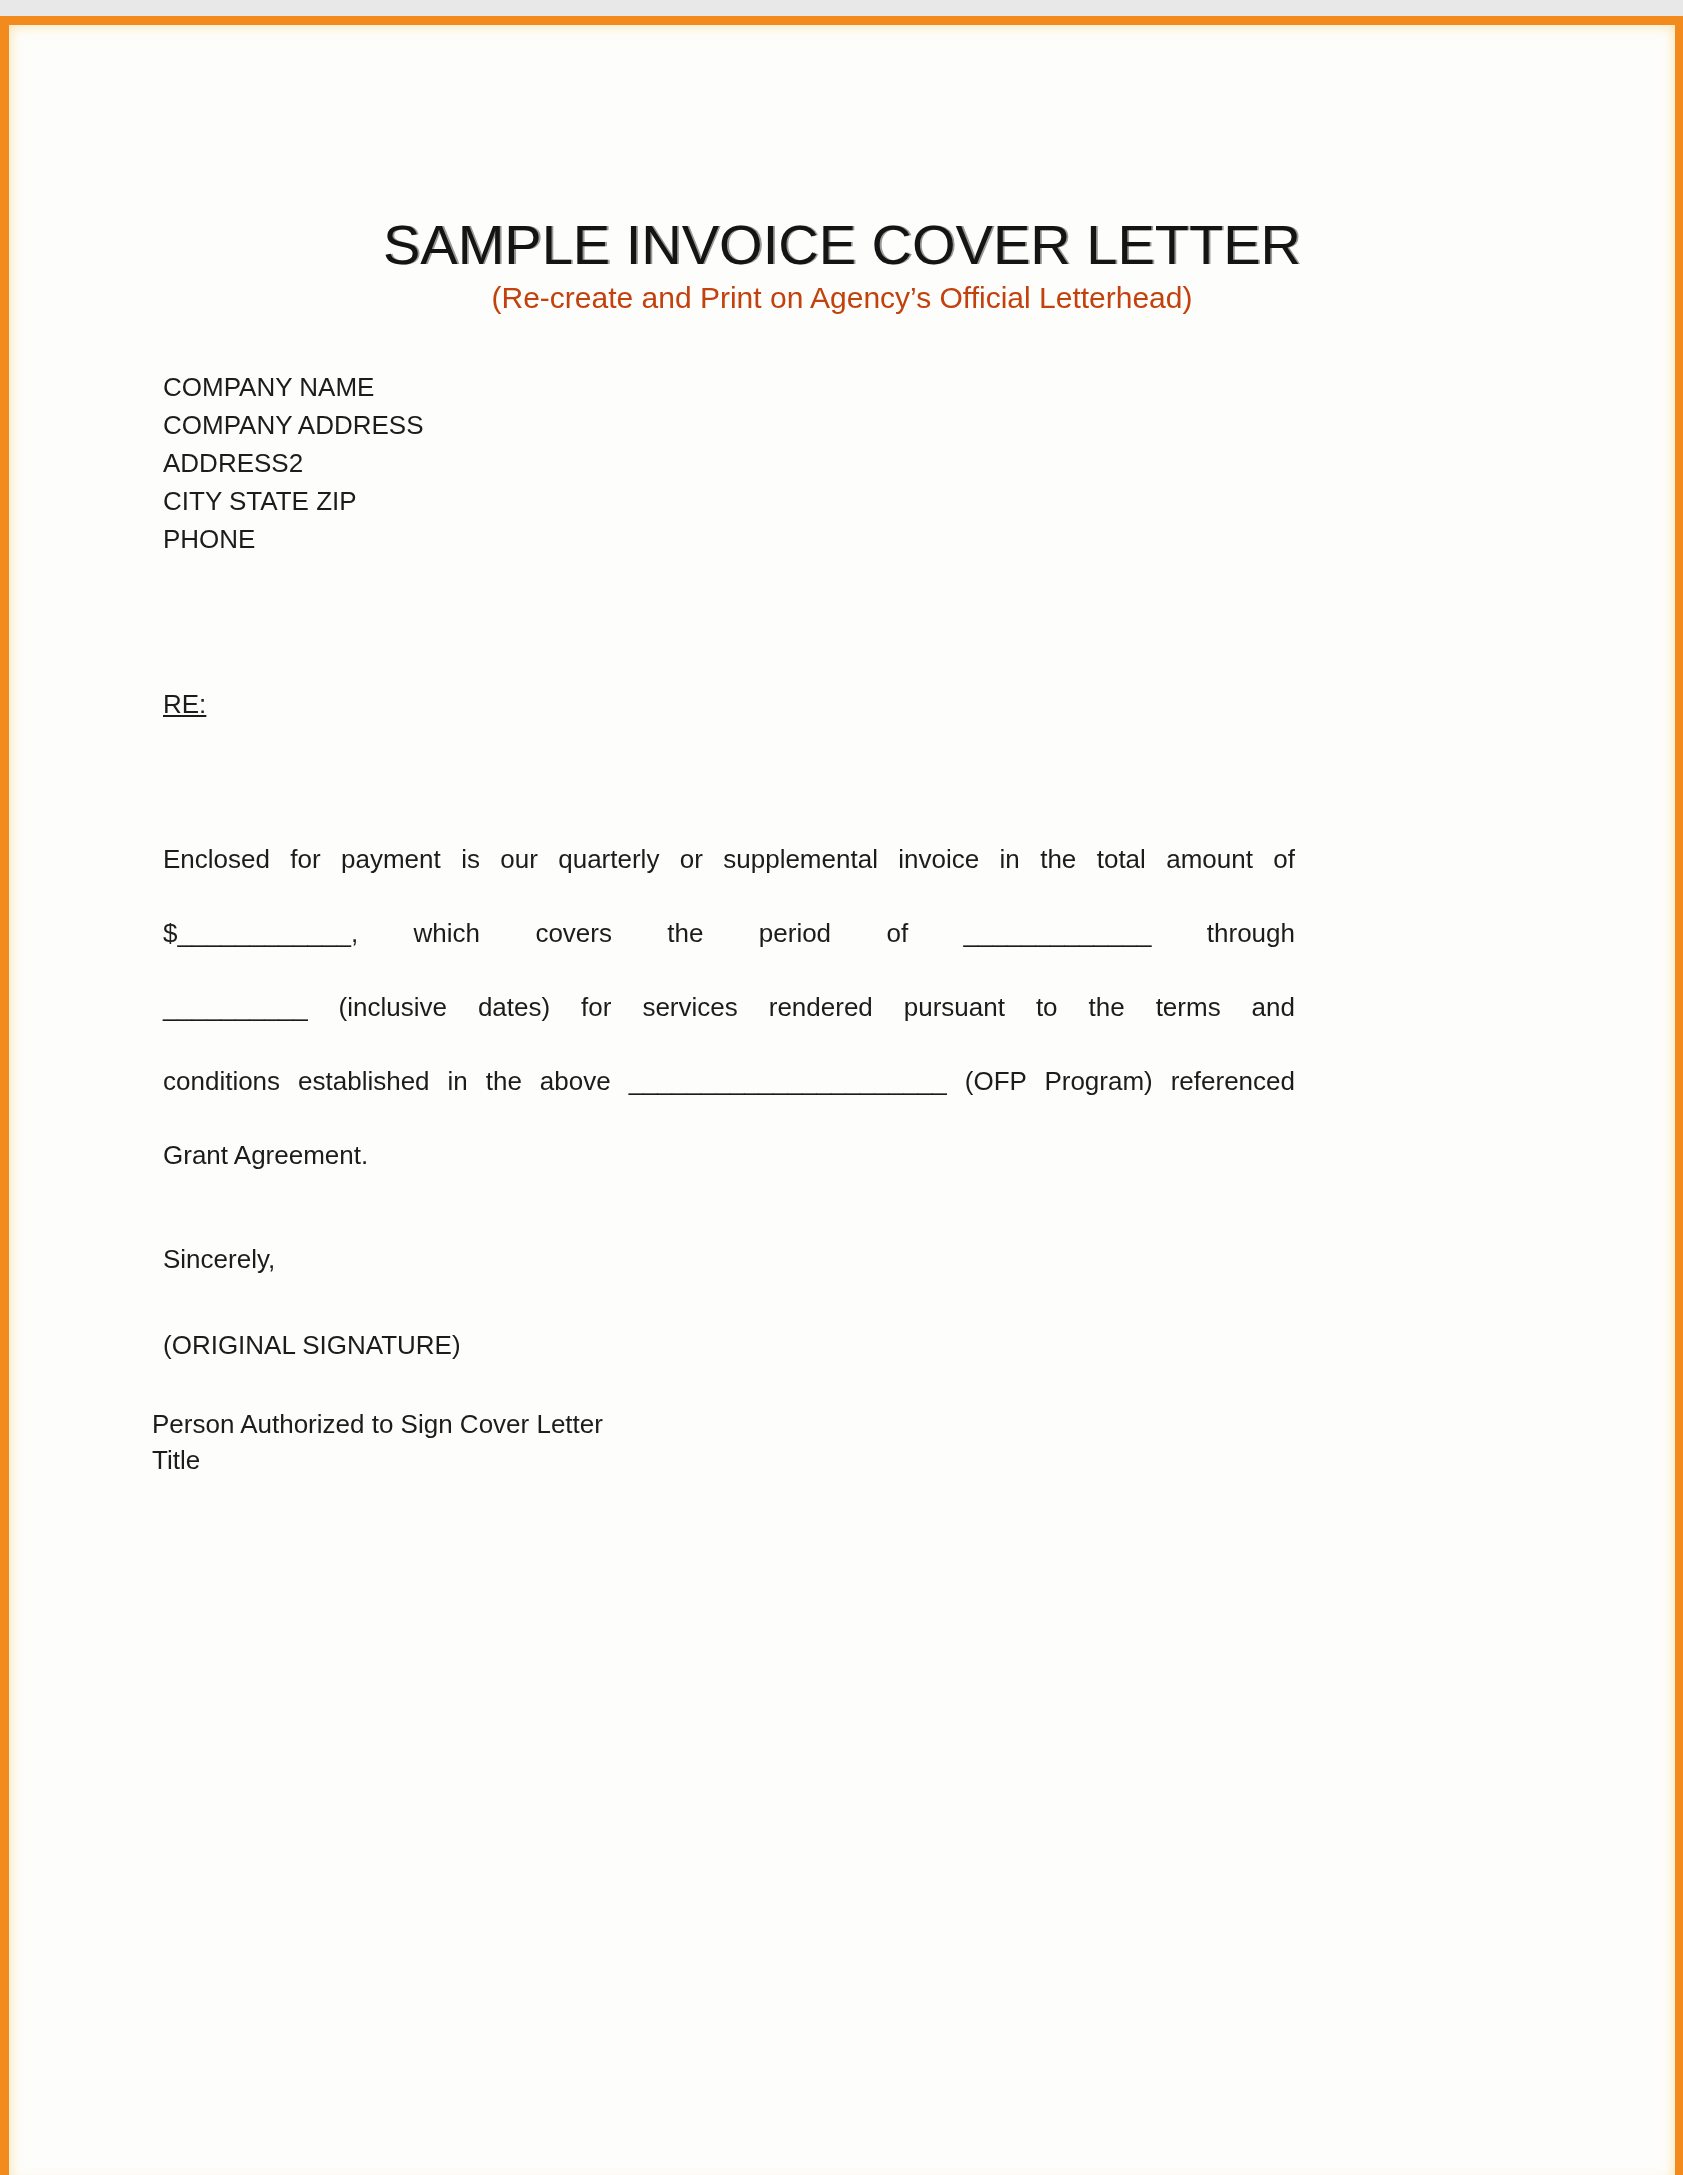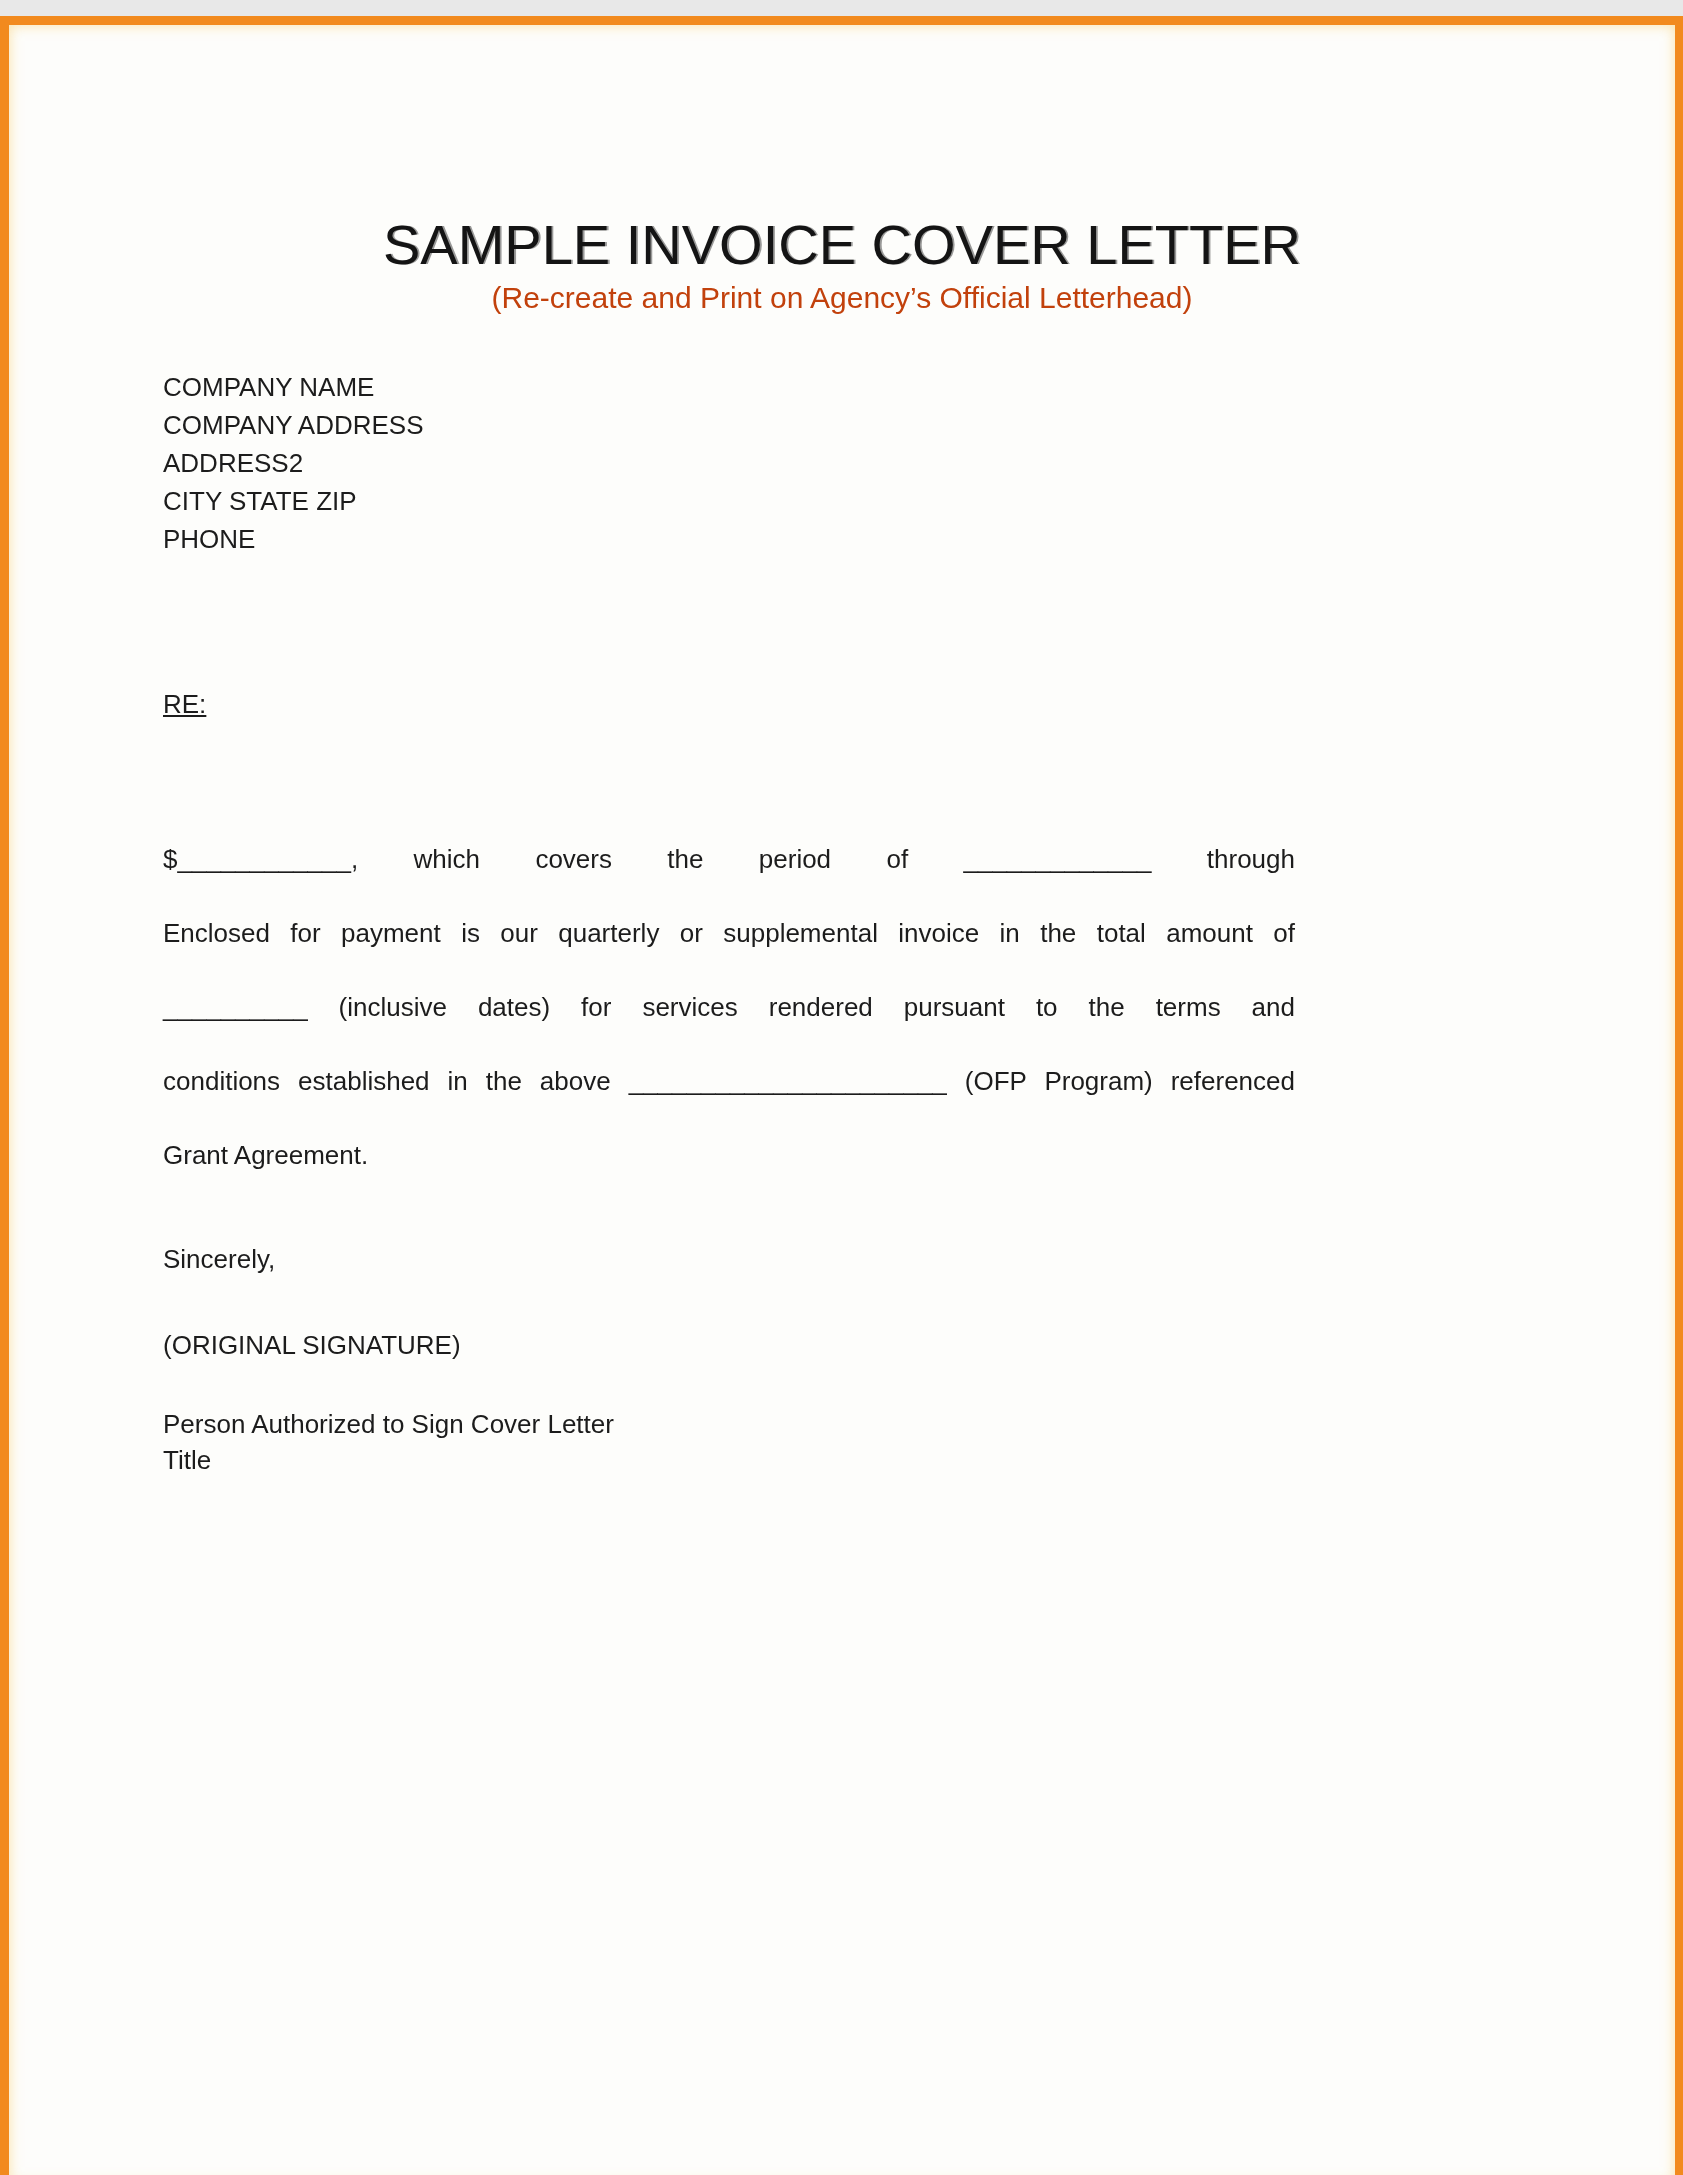--- a/index.html
+++ b/index.html
@@ -89,21 +89,21 @@
   }
   .closing-signature {
     position: absolute;
     left: 154px;
     top: 1302px;
     font-size: 26px;
     line-height: 37px;
   }
   .closing-signer {
     position: absolute;
-    left: 154px;
+    left: 143px;
     top: 1381px;
     font-size: 26px;
     line-height: 36px;
   }
 </style>
 </head>
 <body>
 
 <div class="page">
 
@@ -116,22 +116,22 @@
     <div>COMPANY NAME</div>
     <div>COMPANY ADDRESS</div>
     <div>ADDRESS2</div>
     <div>CITY STATE ZIP</div>
     <div>PHONE</div>
   </div>
 
   <div class="re-line">RE:</div>
 
   <div class="body-par">
+    <div class="jline">Enclosed for payment is our quarterly or supplemental invoice in the total amount of</div>
     <div class="jline">$____________, which covers the period of _____________ through</div>
-    <div class="jline">Enclosed for payment is our quarterly or supplemental invoice in the total amount of</div>
     <div class="jline">__________ (inclusive dates) for services rendered pursuant to the terms and</div>
     <div class="jline">conditions established in the above ______________________ (OFP Program) referenced</div>
     <div class="lline">Grant Agreement.</div>
   </div>
 
   <div class="closing-salutation">Sincerely,</div>
 
   <div class="closing-signature">(ORIGINAL SIGNATURE)</div>
 
   <div class="closing-signer">

